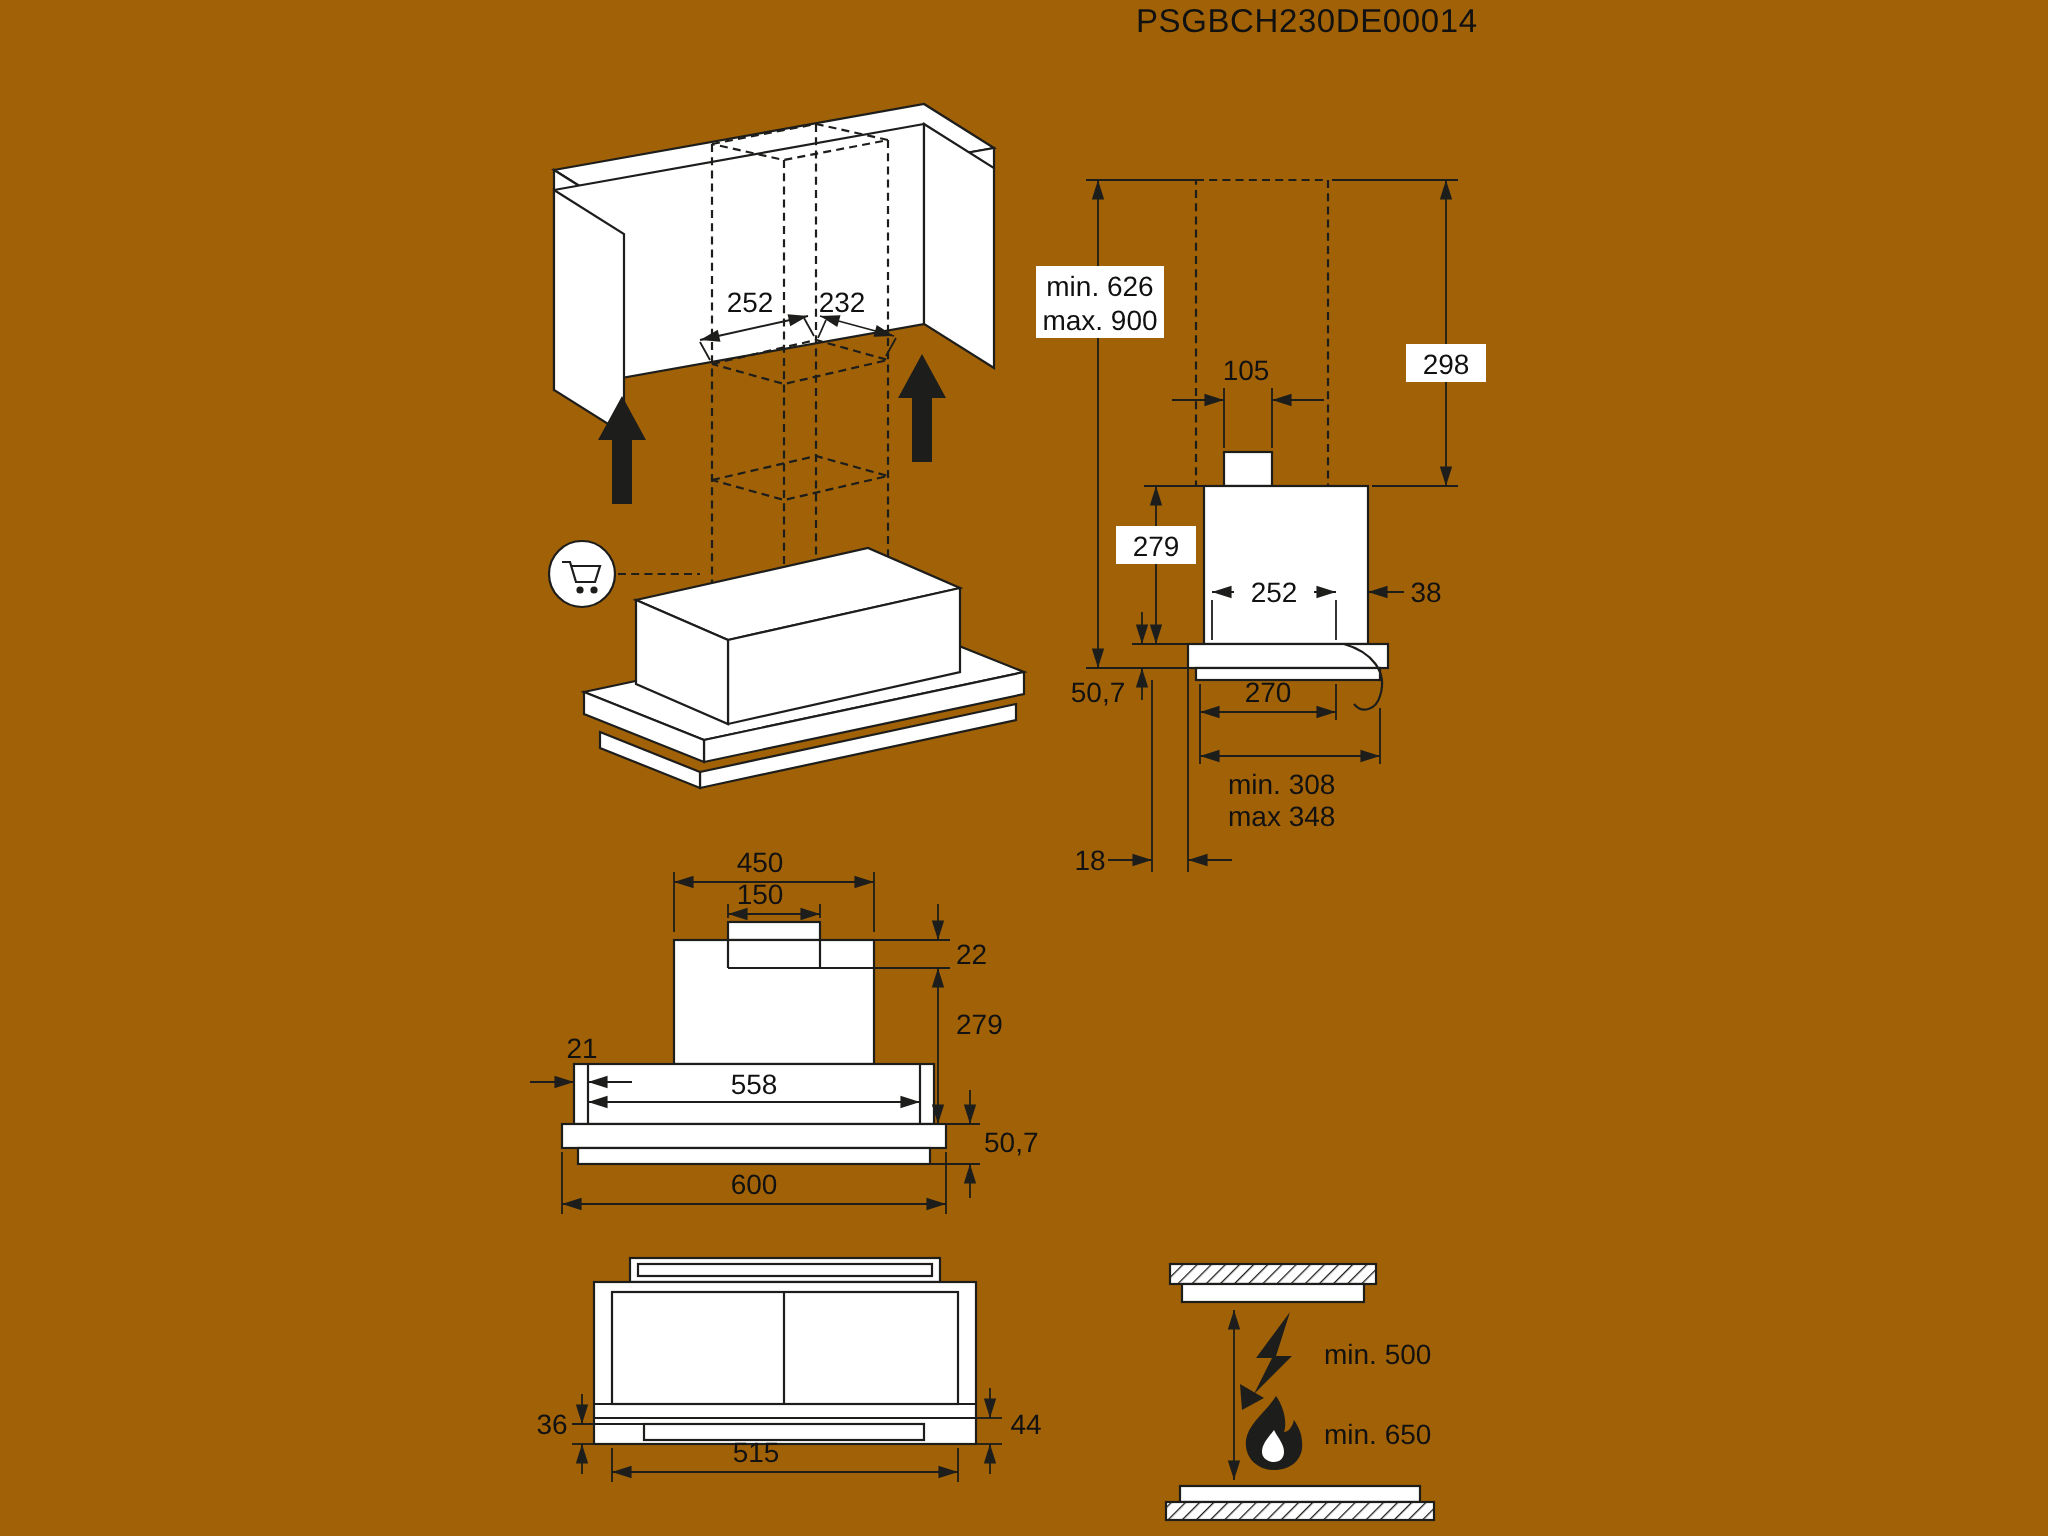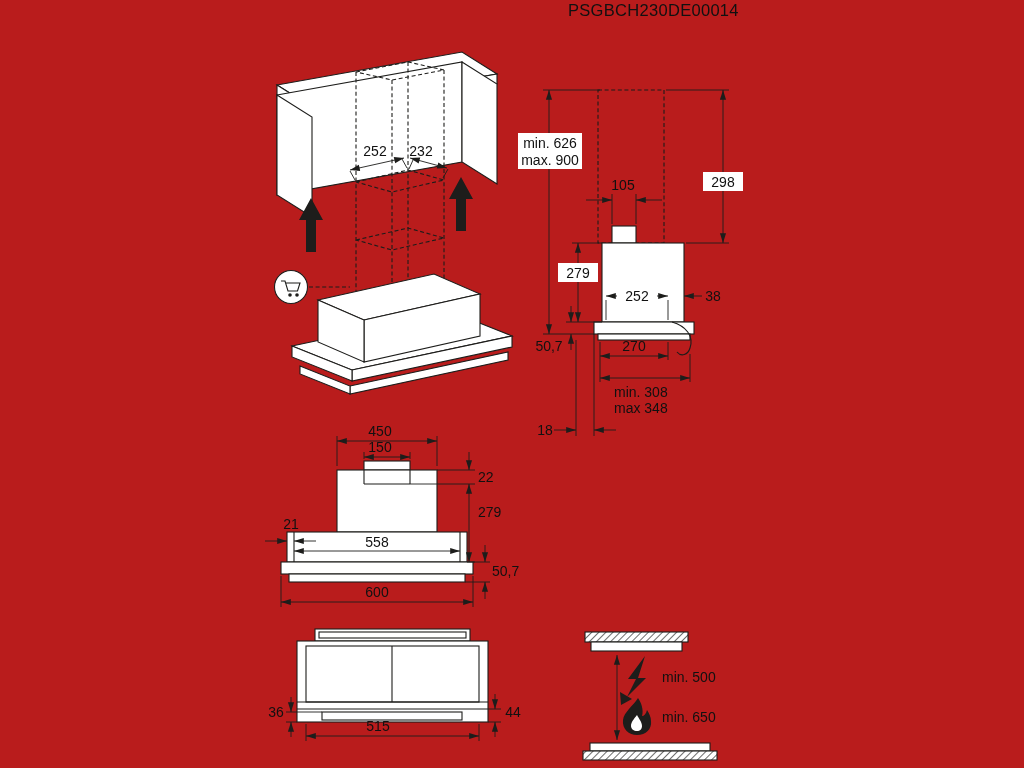--- a/index.html
+++ b/index.html
@@ -1,16 +1,16 @@
 <!DOCTYPE html>
 <html><head>
 <meta charset="utf-8">
 <style>
   html,body{margin:0;padding:0;background:#ffffff;}
-  .page{width:1024px;height:768px;position:relative;background:#b91c1c;overflow:hidden;text-align:right;}
+  .page{width:1024px;height:768px;position:relative;background:#a16207;overflow:hidden;text-align:right;}
   .ln{fill:none;stroke:#1d1d1b;stroke-width:1.1;stroke-linecap:butt;stroke-linejoin:miter;}
   .fw{fill:#ffffff;}
   .dim{stroke-width:0.9;}
   .dash{stroke-dasharray:4 2.6;}
   .solid{fill:#1d1d1b;stroke:none;}
   .wbg{fill:#ffffff;stroke:none;}
   .hatched{fill:url(#hatch);stroke:#1d1d1b;stroke-width:1.1;}
   .lbl{font:14px "Liberation Sans",sans-serif;fill:#111111;}
   .title{font:16.5px "Liberation Sans",sans-serif;fill:#111111;letter-spacing:.3px;}
 </style>

